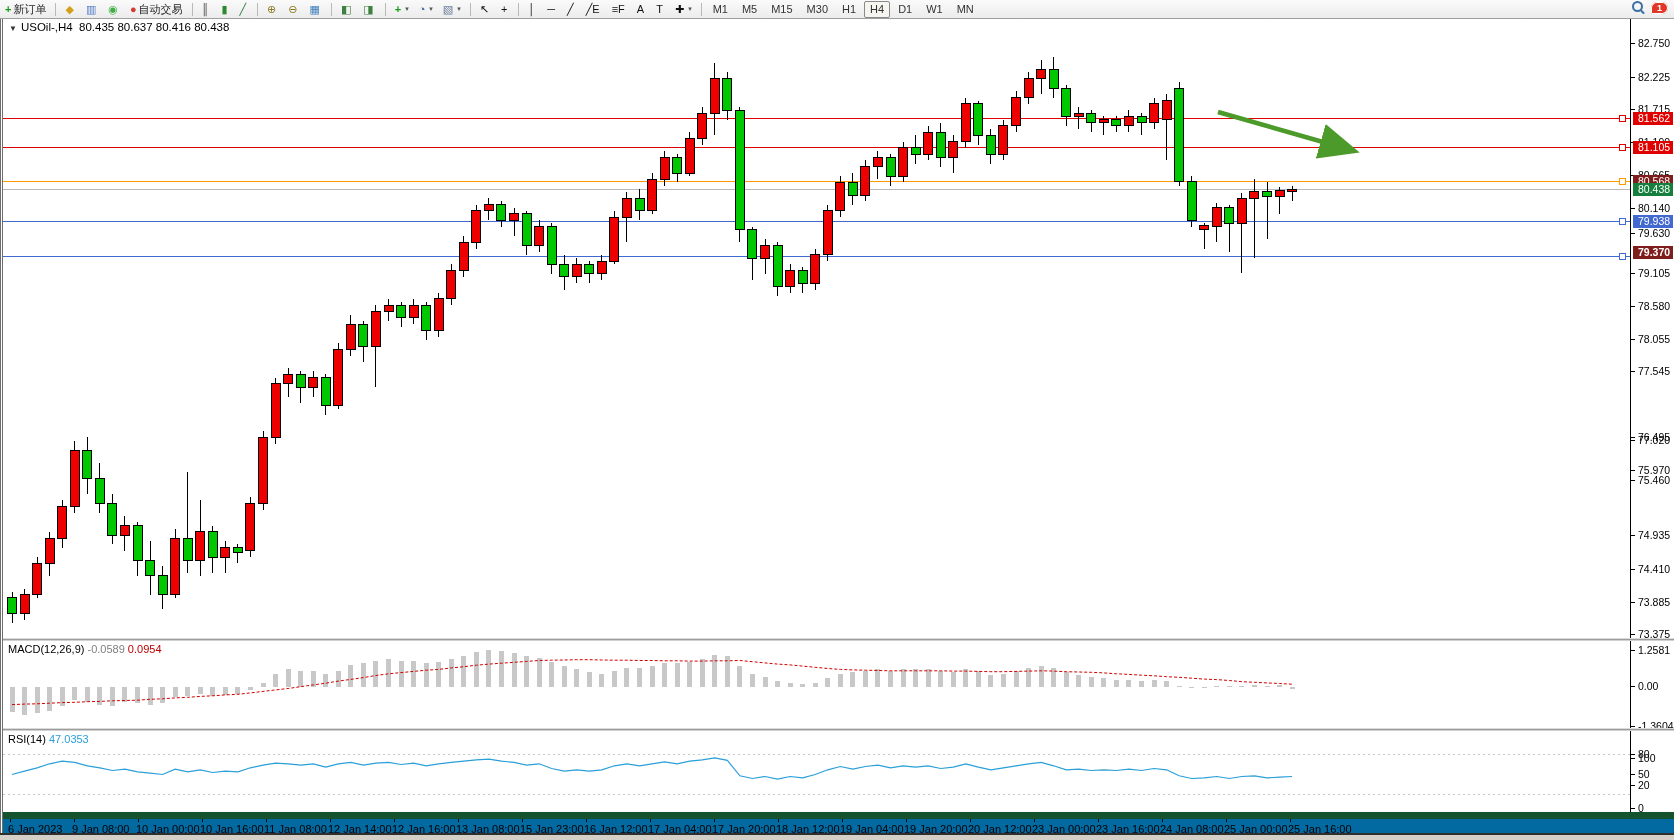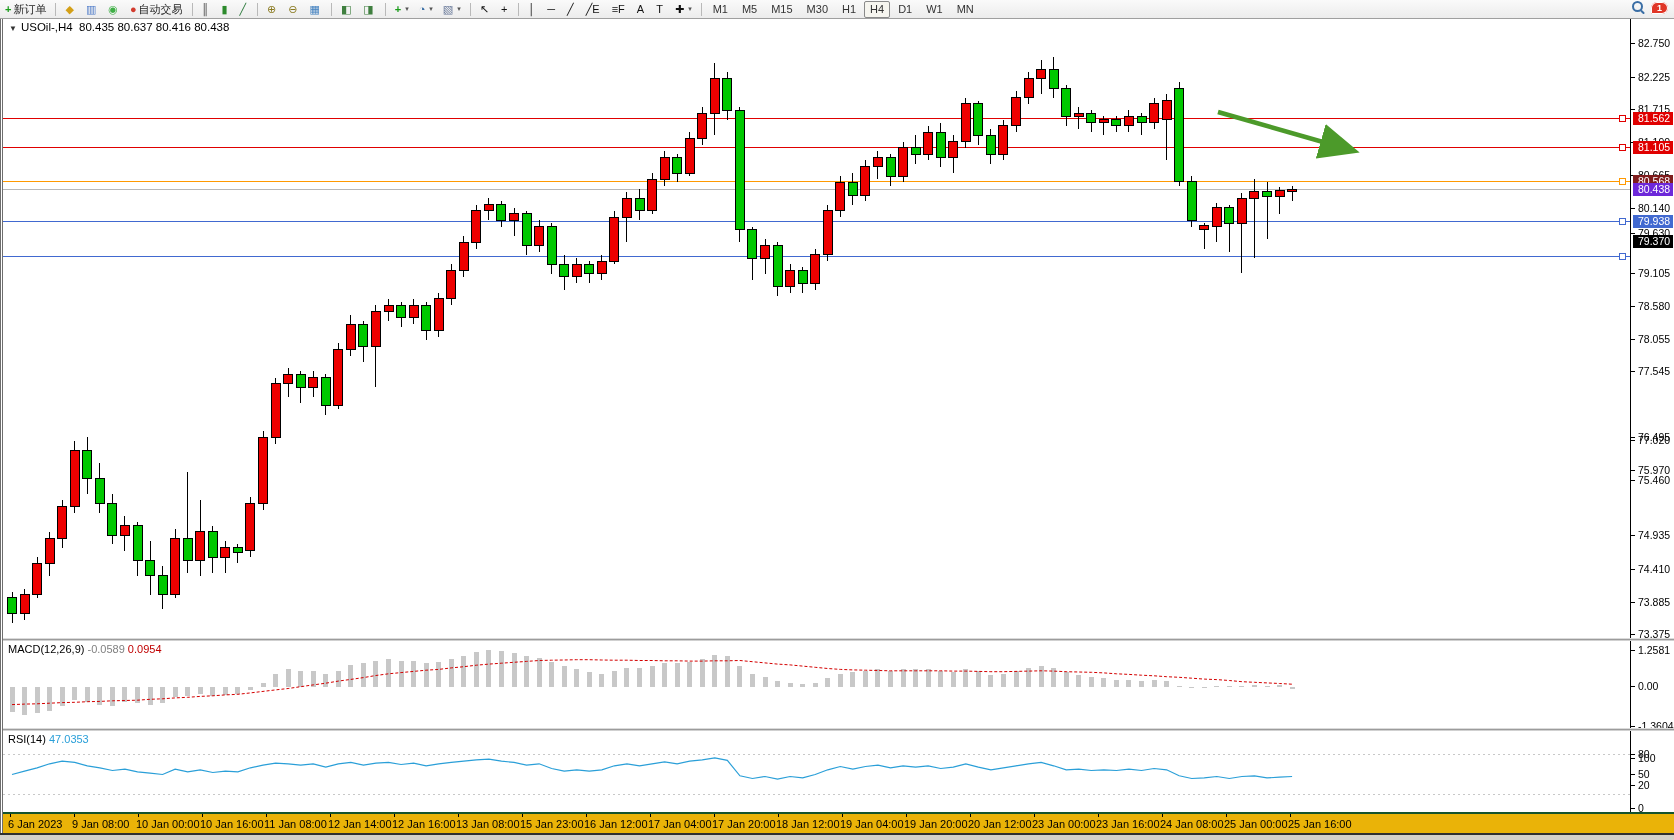--- a/index.html
+++ b/index.html
@@ -31,21 +31,21 @@
   .ytick{position:absolute;left:0;width:100%;height:11px;font-size:10.5px;color:#000;line-height:11px;}
   .ytick .dash{position:absolute;left:0;top:5px;width:4px;height:1px;background:#000;}
   .ytick .txt{position:absolute;left:7px;top:0;}
   .ybox{position:absolute;left:2px;right:1px;height:13px;color:#fff;font-size:10.5px;line-height:13px;
     padding-left:5px;box-sizing:border-box;}
   #maintitle{position:absolute;left:6px;top:3px;font-size:11.5px;color:#000;z-index:5;}
   #maintitle .tri{font-size:8px;color:#333;margin-right:4px;}
   .indlabel{position:absolute;left:5px;top:2px;font-size:11px;color:#000;z-index:5;}
   .splitter{position:absolute;left:0;width:1671px;height:3px;
     background:linear-gradient(#fff,#a8a8a8 40%,#8f8f8f 60%,#fff);}
-  #timeaxis{position:absolute;left:0;width:1671px;height:21px;border-top:2px solid #14532d;background:#eab308;}
+  #timeaxis{position:absolute;left:0;width:1671px;height:21px;border-top:7px solid #14532d;background:#0369a1;}
   .xtick{position:absolute;top:4px;font-size:11px;color:#000;white-space:nowrap;}
   .xtickmark{position:absolute;top:0;width:1px;height:3px;background:#000;}
   #bottomstrip{position:absolute;left:0;top:833px;width:1674px;height:7px;background:#d4d0c8;border-top:2px solid #2f2f2f;box-sizing:border-box;}
   svg{display:block;}
 </style>
 </head>
 <body>
 
 <div id="toolbar">
   <div id="tb-groups" style="display:flex;align-items:center;">
@@ -468,22 +468,22 @@
           <span class="txt">73.885</span>
         </div>
         <div class="ytick" style="top: 610.66px;">
           <span class="dash"></span>
           <span class="txt">73.375</span>
         </div>
         <div class="ybox" style="top: 94.2838px; background: rgb(224, 0, 0);">81.562</div>
         <div class="ybox" style="top: 123.052px; background: rgb(224, 0, 0);">81.105</div>
         <div class="ybox" style="top: 156.857px; background: #7f1d1d;">80.568</div>
         <div class="ybox" style="top: 196.516px; background: rgb(65, 105, 208);">79.938</div>
-        <div class="ybox" style="top: 217px; background: #000000;">79.370</div>
-        <div class="ybox" style="top: 165.04px; background: #6d28d9;">80.438</div>
+        <div class="ybox" style="top: 228px; background: #7f1d1d; font-weight: bold;">79.370</div>
+        <div class="ybox" style="top: 165.04px; background: #15803d;">80.438</div>
       </div>
   </div>
 
   <div class="splitter" style="top:620px;"></div>
 
   <div class="panel" id="panel-macd" style="top:623px;height:87px;">
     <div class="indlabel">
       <span>MACD(12,26,9)</span>
       <span style="color:#808080;">-0.0589</span>
       <span style="color:#c00000;">0.0954</span>

